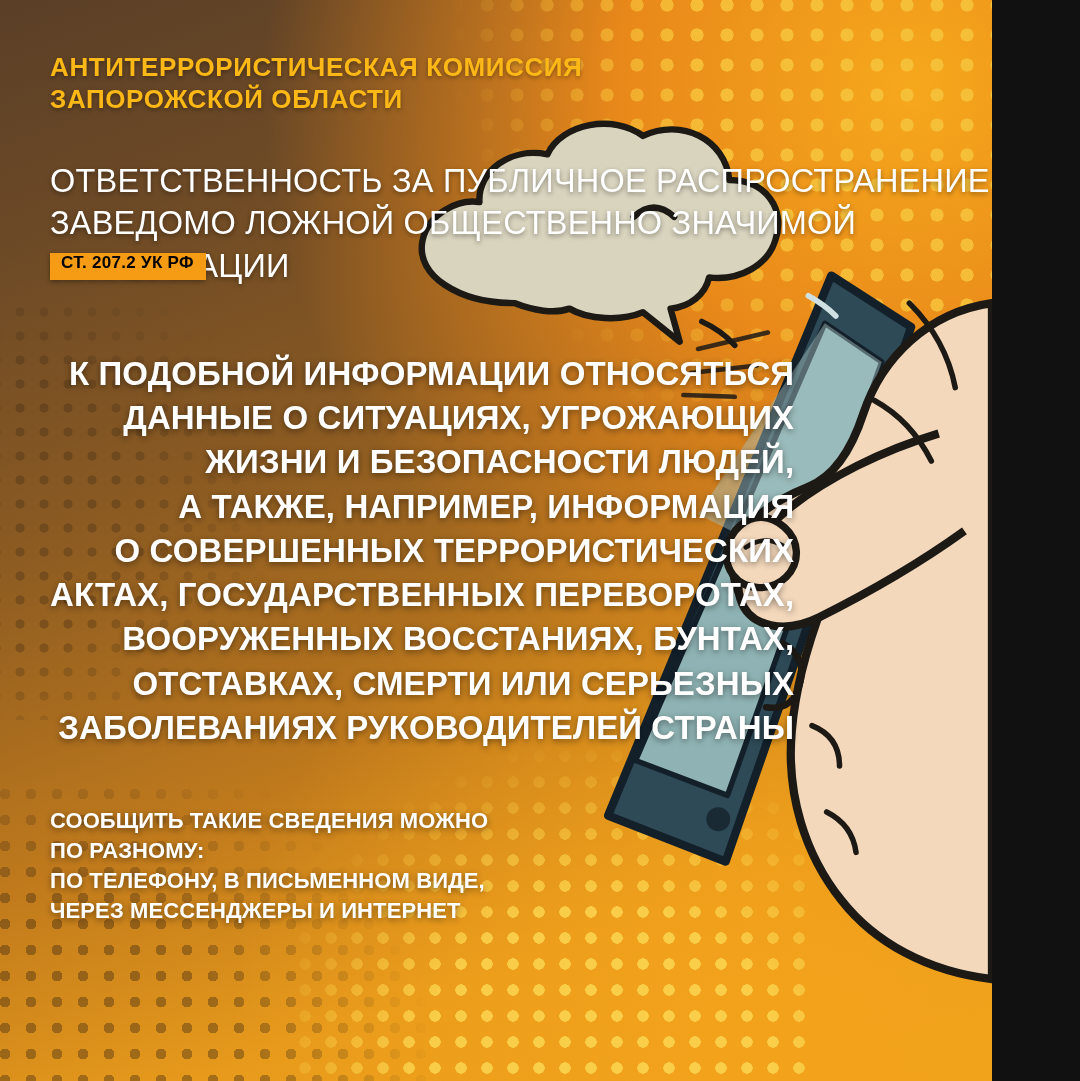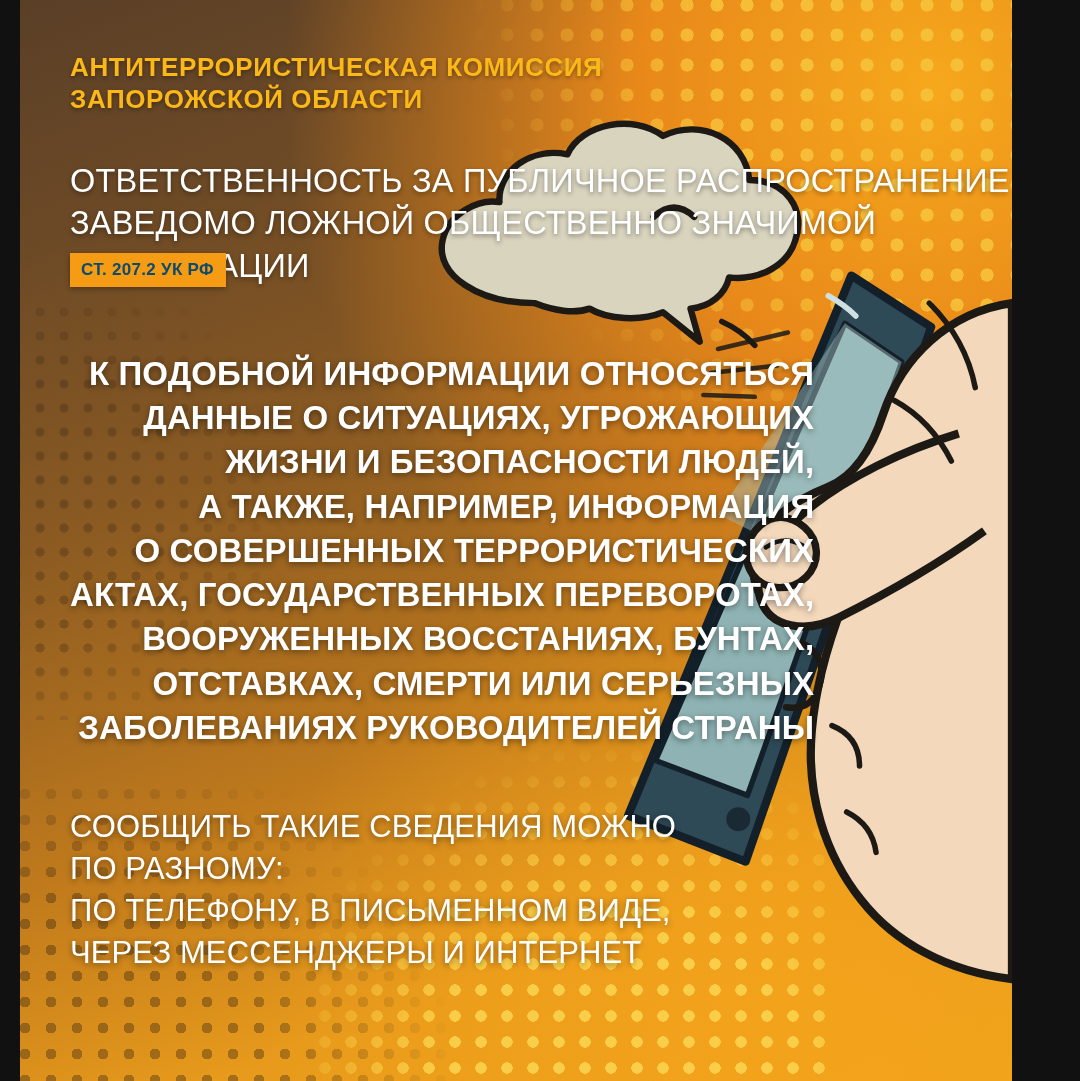--- a/index.html
+++ b/index.html
@@ -10,21 +10,20 @@
   #poster {
     position: relative;
     width: 992px;
     height: 1081px;
     overflow: hidden;
     font-family: "Liberation Sans", sans-serif;
     background:
       radial-gradient(circle at 92% 8%, #f6a81c 0%, #e8881a 22%, rgba(232,136,26,0) 48%),
       radial-gradient(circle at 78% 96%, #f3a21b 0%, rgba(243,162,27,0) 42%),
       linear-gradient(160deg, #5a3f27 0%, #6d4a26 18%, #8a5a22 38%, #c07a1c 62%, #e79a1b 80%, #f0a51c 100%);
-    margin-left: 20px;
   }
 
   
   .dots {
     position: absolute;
     pointer-events: none;
   }
   .dots-tr {
     top: -40px; right: -40px;
     width: 620px; height: 520px;
@@ -104,25 +103,25 @@
     text-transform: uppercase;
     white-space: pre-line;
     text-shadow: 0 2px 5px rgba(0,0,0,.4);
   }
 
   .article-badge {
     position: absolute;
     left: 0;
     top: 253px;
     background: #f59b14;
-    color: #0c4a6e;
+    color: #000000;
     font-weight: bold;
     font-size: 17px;
     letter-spacing: .3px;
-    padding: 7px 12px 7px 11px;
+    padding: 0 12px 7px 11px;
     text-transform: uppercase;
     box-shadow: 0 2px 5px rgba(0,0,0,.3);
   }
 
   .body-text {
     position: absolute;
     left: 0;
     top: 352px;
     color: #ffffff;
     font-weight: bold;
@@ -133,22 +132,22 @@
     white-space: pre-line;
     text-shadow: 0 2px 6px rgba(0,0,0,.45);
     text-align: right;
   }
 
   .body-text-2 {
     position: absolute;
     left: 0;
     top: 806px;
     color: #ffffff;
-    font-weight: normal;
-    font-size: 31px;
+    font-weight: bold;
+    font-size: 22px;
     line-height: 1.36;
     letter-spacing: .1px;
     text-transform: uppercase;
     white-space: pre-line;
     text-shadow: 0 2px 6px rgba(0,0,0,.45);
   }
 </style>
 </head>
 <body>
 

